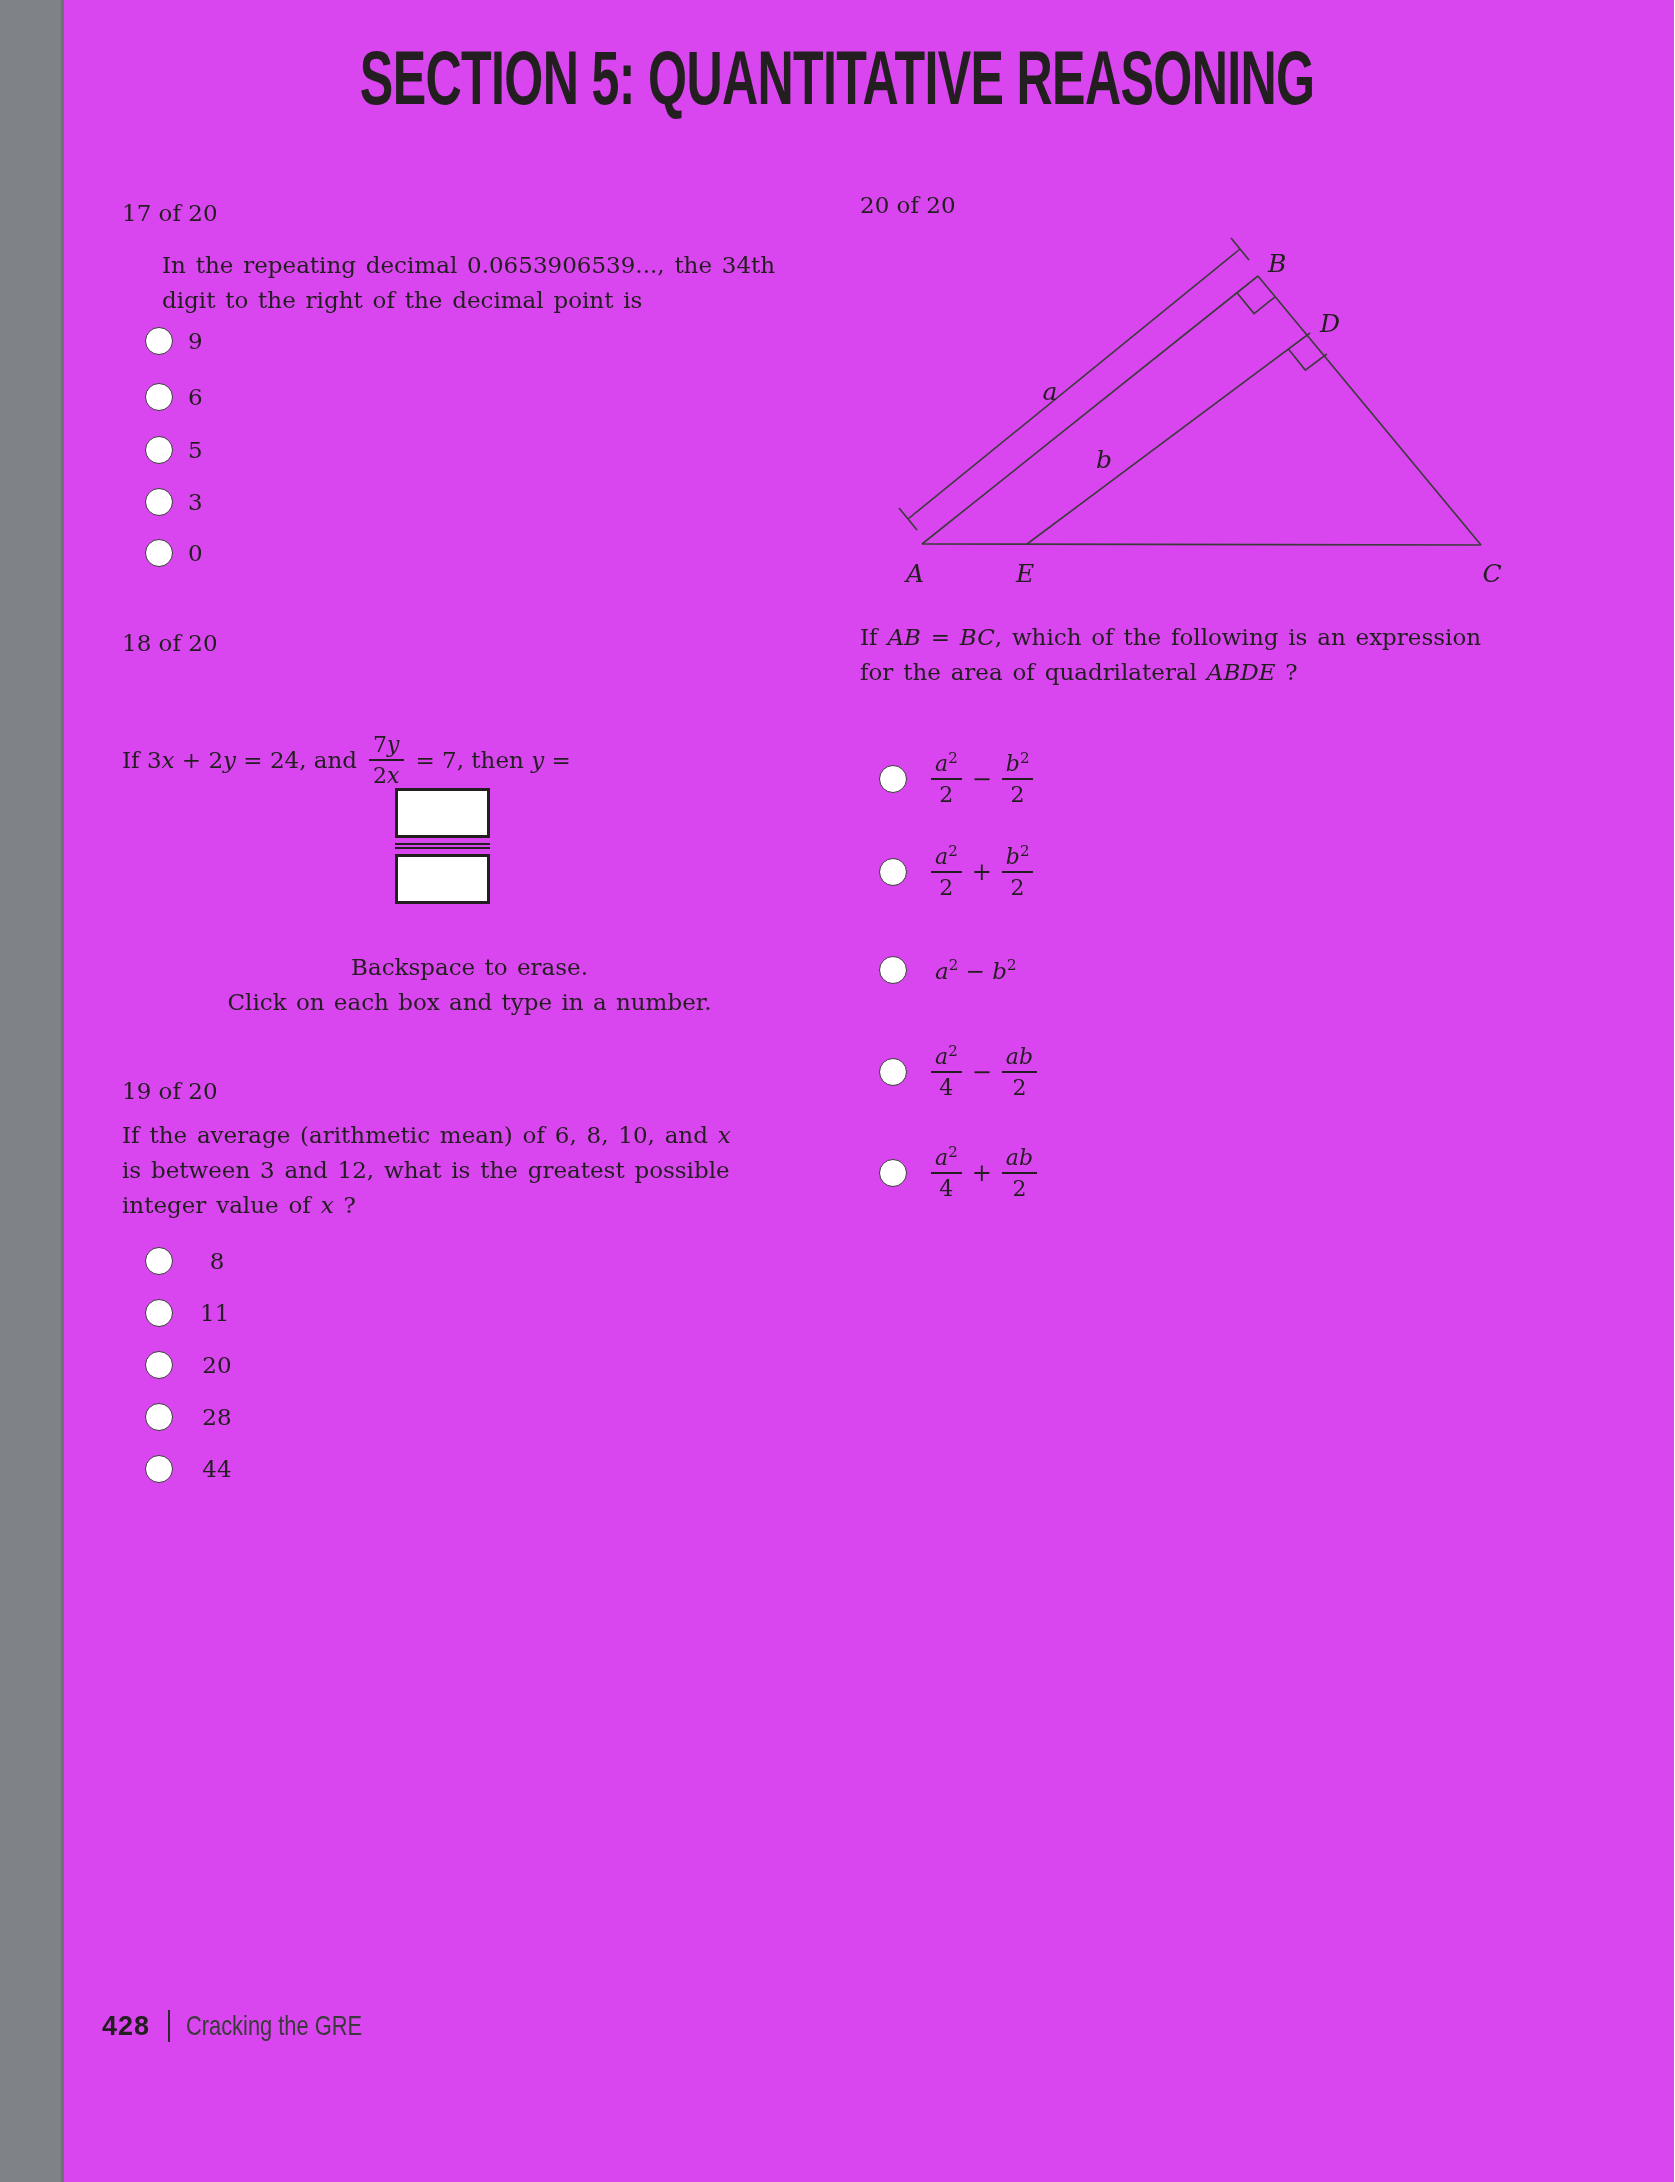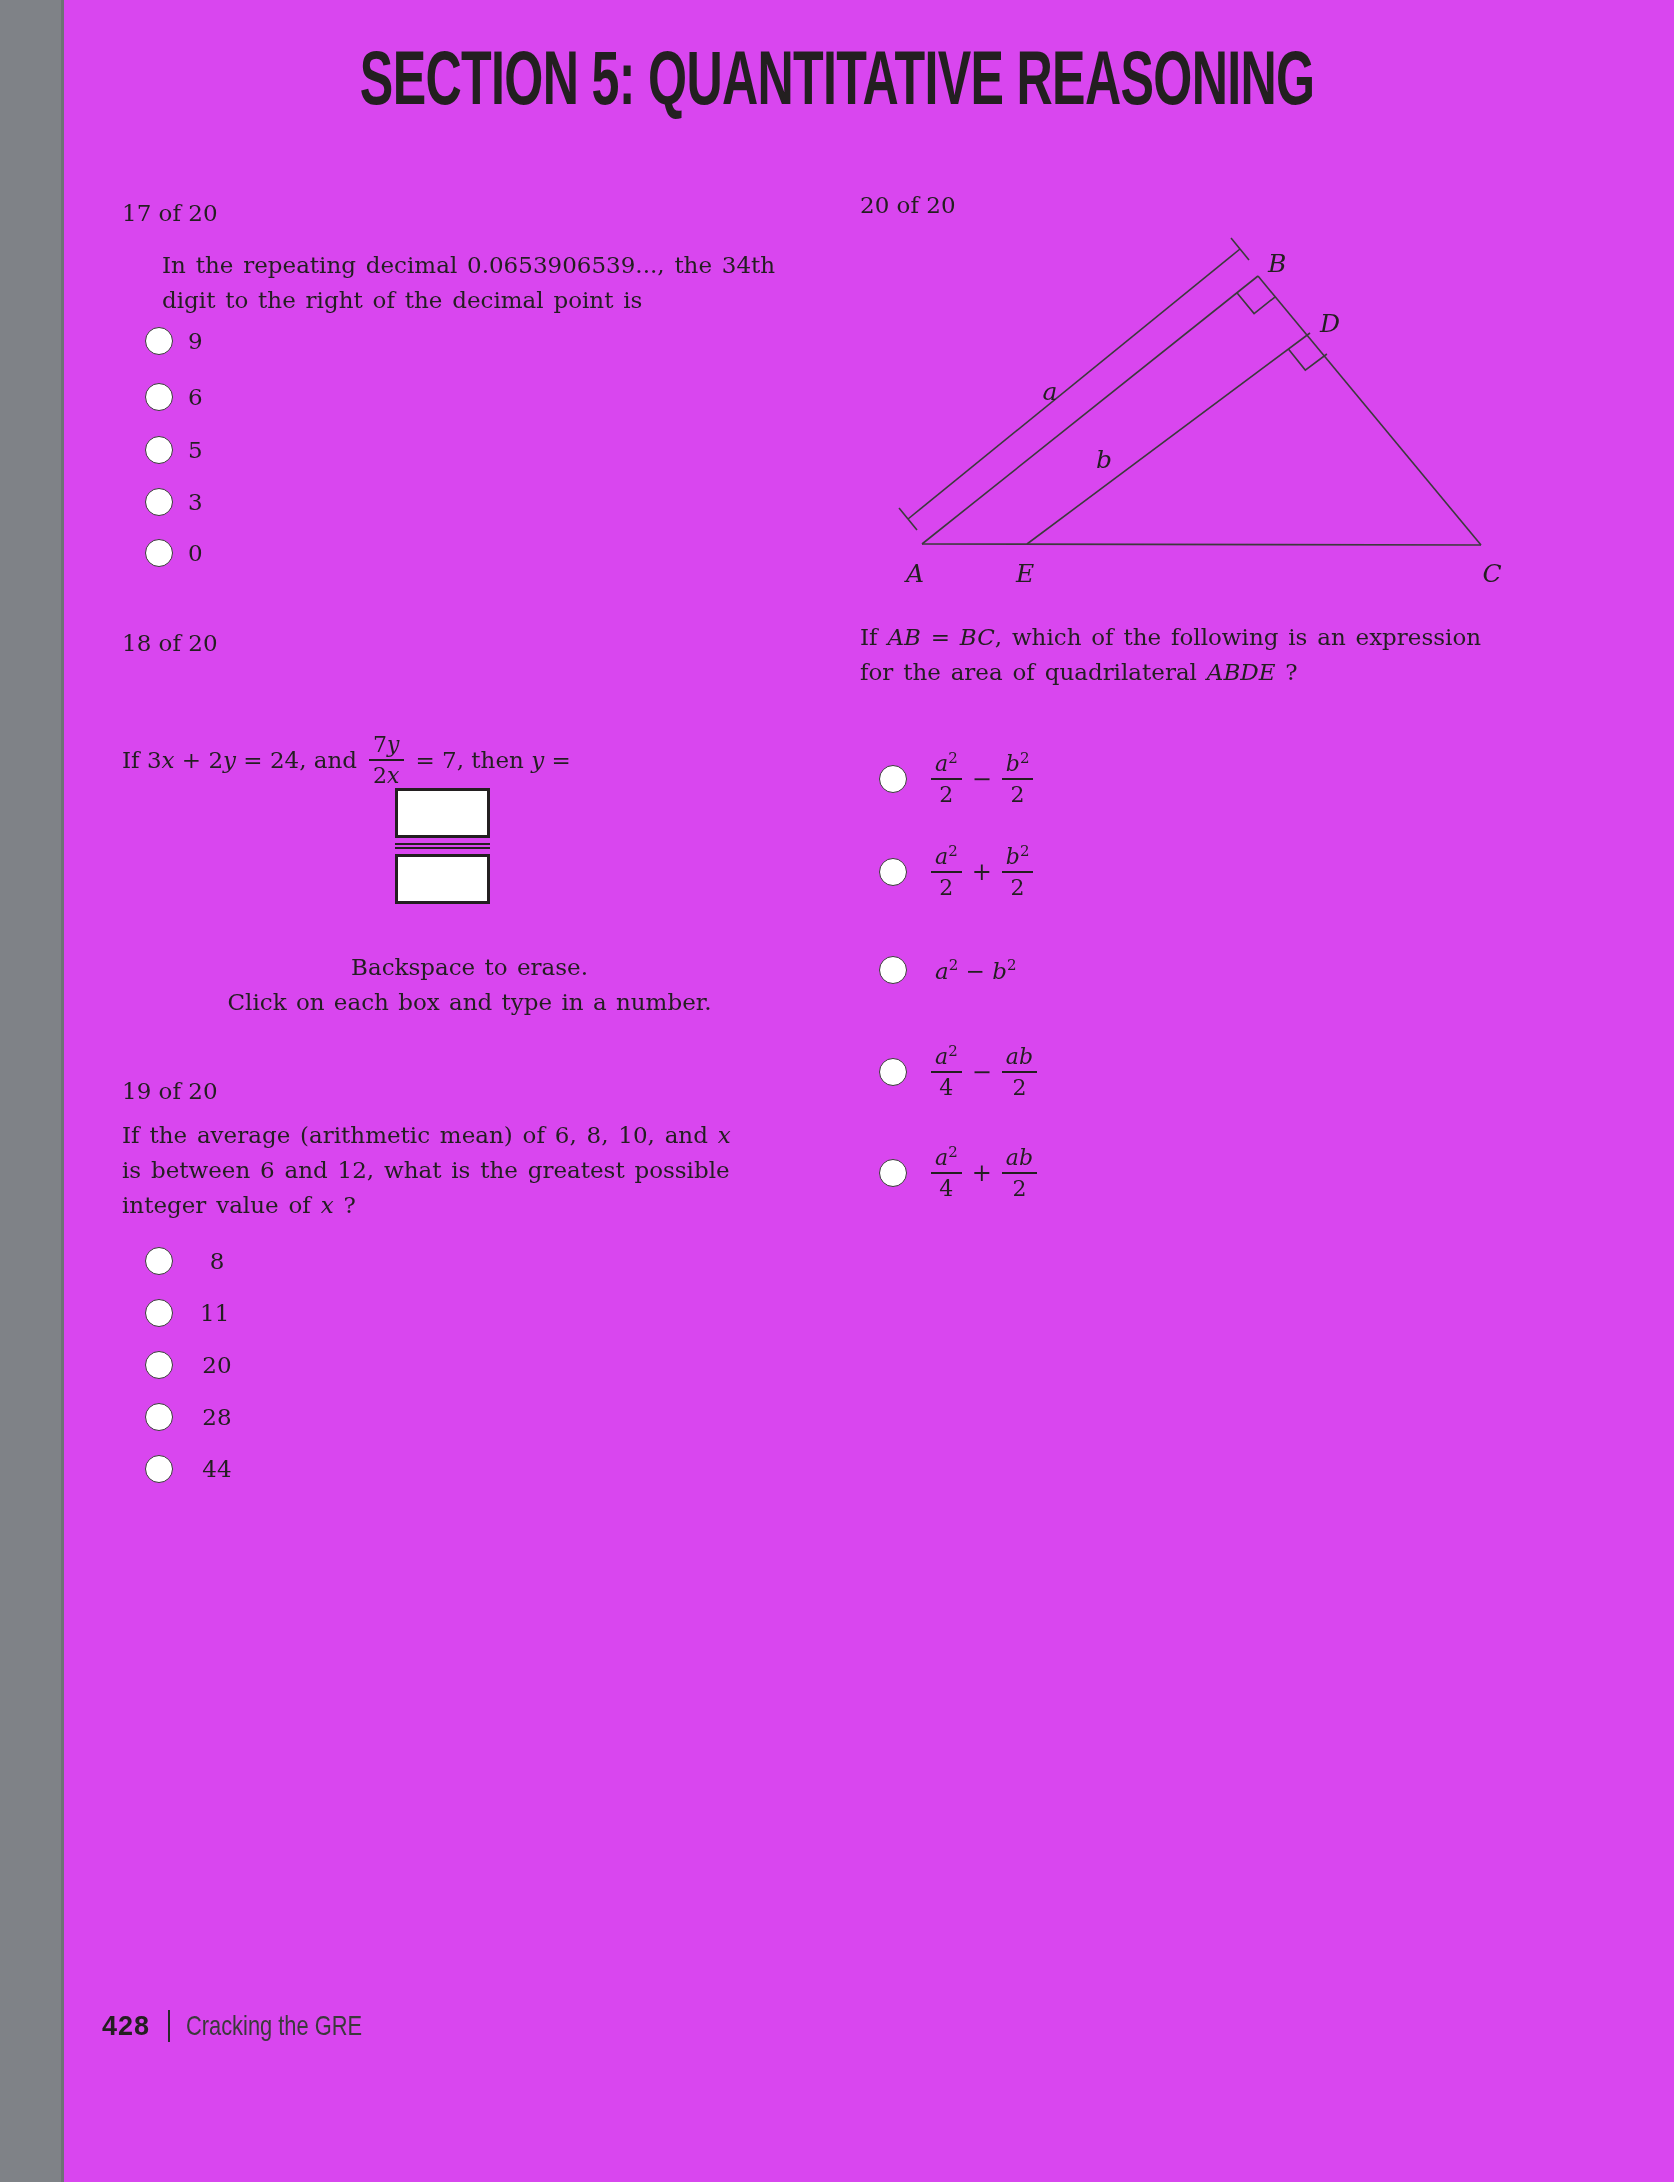--- a/index.html
+++ b/index.html
@@ -111,21 +111,21 @@
 
   <div class="abs" id="instructions">
     <div>Backspace to erase.</div>
     <div>Click on each box and type in a number.</div>
   </div>
 
   <div class="abs qheader" style="left:122px;top:1078px;">19 of 20</div>
 
   <div class="abs" style="left:122px;top:1118px;">
     <div class="qtext"><span>If the average (arithmetic mean) of 6, 8, 10, and </span><i>x</i></div>
-    <div class="qtext">is between 6 and 12, what is the greatest possible</div>
+    <div class="qtext">is between 3 and 12, what is the greatest possible</div>
     <div class="qtext"><span>integer value of </span><i>x</i><span> ?</span></div>
   </div>
 
   <div class="abs opt-row" style="left:145px;top:1247px;height:28px;">
     <span class="radio"></span>
     <span class="opt-label" style="margin-left:27px;display:inline-block;min-width:34px;text-align:center;">8</span>
   </div>
   <div class="abs opt-row" style="left:145px;top:1299px;height:28px;">
     <span class="radio"></span>
     <span class="opt-label" style="margin-left:27px;display:inline-block;min-width:34px;">11</span>

